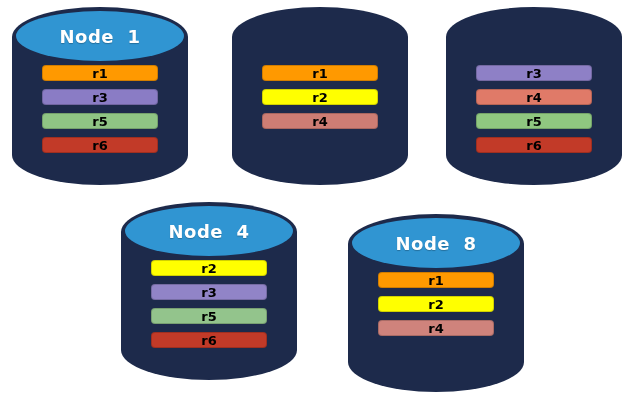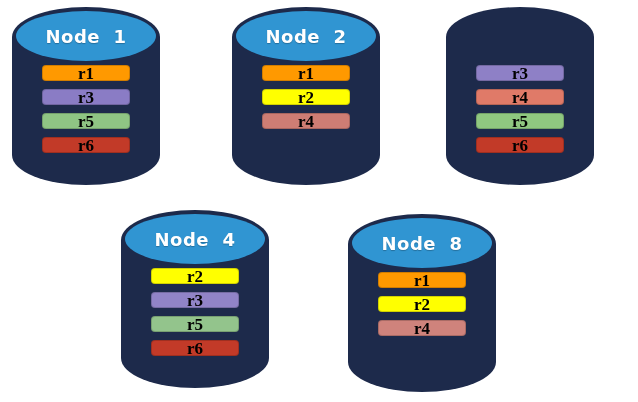--- a/index.html
+++ b/index.html
@@ -9,21 +9,21 @@
   }
   .stage{
     position:relative;
     width:638px;
     height:402px;
     background:#ffffff;
     overflow:hidden;
   }
   .cyl{
     position:absolute;
-    width:148px;
+    width:176px;
     height:178px;
   }
   .cyl-body{
     position:absolute;
     left:0; top:0; right:0; bottom:0;
     background:#1D2A4B;
     border-radius:50% / 30px;
   }
   .cyl-top{
     position:absolute;
@@ -54,30 +54,29 @@
     height:16px;
     border-radius:4px;
     border:1px solid rgba(0,0,0,0.18);
     box-sizing:border-box;
     display:flex;
     align-items:center;
     justify-content:center;
   }
   .bar span{
     color:#000000;
-    font-size:17px;
+    font-size:13px;
     font-weight:bold;
     line-height:1;
-    font-family:Liberation Serif, serif;
   }
   
   .pos-0{left:12px;  top:7px;}
   .pos-1{left:232px; top:7px;}
   .pos-2{left:446px; top:7px;}
-  .pos-3{left:121px; top:210px;}
+  .pos-3{left:121px; top:202px;}
   .pos-4{left:348px; top:214px;}
 </style>
 </head>
 <body>
 
 <div class="stage">
 
   <div class="cyl pos-0">
     <div class="cyl-body" style="background: rgb(29, 42, 75);"></div>
     <div class="cyl-top" style="background: rgb(48, 149, 210);">
@@ -94,23 +93,20 @@
           <span>r5</span>
         </div>
       <div class="bar" style="background: rgb(194, 58, 40);">
           <span>r6</span>
         </div>
     </div>
   </div>
 
   <div class="cyl pos-1">
     <div class="cyl-body" style="background: rgb(29, 42, 75);"></div>
-    <div class="cyl-top" style="background: rgb(48, 149, 210);">
-      <span class="cyl-title">Node  2</span>
-    </div>
     <div class="bars">
       <div class="bar" style="background: rgb(255, 153, 0);">
           <span>r1</span>
         </div>
       <div class="bar" style="background: rgb(255, 255, 0);">
           <span>r2</span>
         </div>
       <div class="bar" style="background: rgb(206, 125, 116);">
           <span>r4</span>
         </div>

